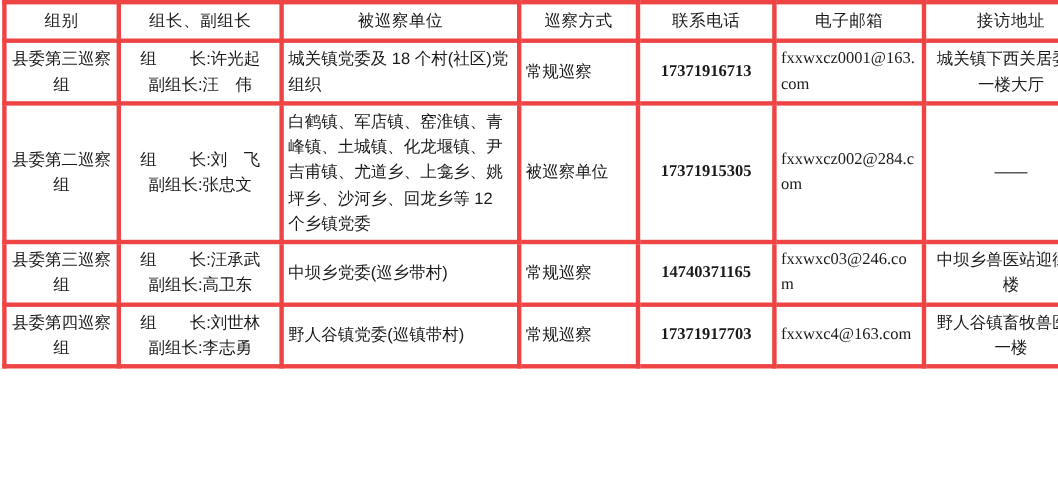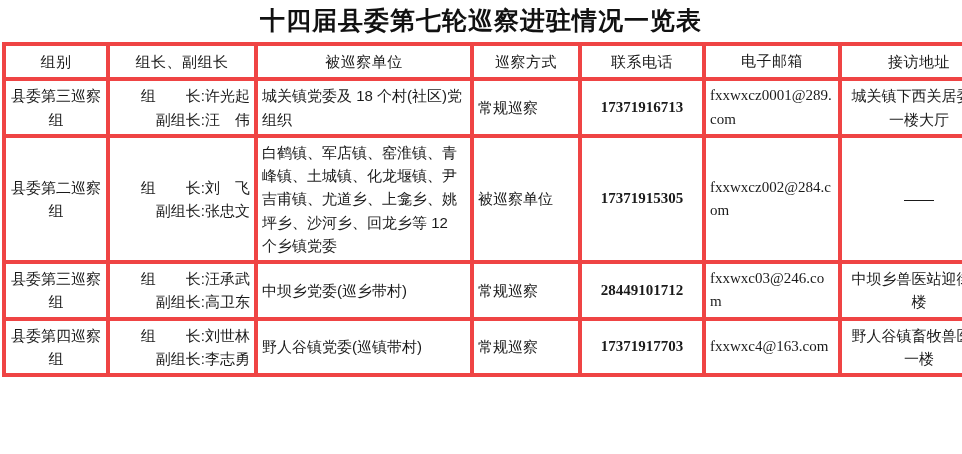--- a/index.html
+++ b/index.html
@@ -45,25 +45,25 @@
     color: #1a1a1a;
   }
   table.main th {
     text-align: center;
     font-weight: normal;
     font-size: 15px;
     padding: 4px 2px;
     letter-spacing: 0.5px;
   }
   .c-group { width: 96px; text-align: center; }
-  .c-leader { width: 140px; text-align: right; }
+  .c-leader { width: 140px; text-align: center; }
   .c-unit { width: 208px; text-align: left; margin-left: 28px; }
   .c-mode { width: 100px; }
   .c-phone { width: 116px; text-align: center; }
-  .c-mail { width: 128px; text-align: left; font-family: Liberation Serif, serif; }
+  .c-mail { width: 128px; text-align: left; }
   .c-addr { width: 150px; text-align: center; }
 
   .leader-line {
     white-space: nowrap;
   }
   .mail-cell {
     font-family: "Liberation Serif", serif;
     font-size: 15px;
     word-break: break-all;
     line-height: 1.5;
@@ -75,21 +75,20 @@
     white-space: nowrap;
   }
   .unit-cell { line-height: 1.65; }
   .addr-cell { line-height: 1.6; }
 </style>
 </head>
 <body>
 
 <div id="page">
 
-  <div class="title">十四届县委第七轮巡察进驻情况一览表</div>
 
   <table class="main">
     <thead>
       <tr>
         <th class="c-group">组别</th>
         <th class="c-leader">组长、副组长</th>
         <th class="c-unit">被巡察单位</th>
         <th class="c-mode">巡察方式</th>
         <th class="c-phone">联系电话</th>
         <th class="c-mail">电子邮箱</th>
@@ -100,21 +99,21 @@
 
       <tr>
         <td class="c-group group-cell">县委第三巡察组</td>
         <td class="c-leader">
           <div class="leader-line">组　　长:许光起</div>
           <div class="leader-line">副组长:汪　伟</div>
         </td>
         <td class="c-unit unit-cell">城关镇党委及 18 个村(社区)党组织</td>
         <td class="c-mode">常规巡察</td>
         <td class="c-phone phone-cell">17371916713</td>
-        <td class="c-mail mail-cell">fxxwxcz0001@289.com</td>
+        <td class="c-mail mail-cell">fxxwxcz0001@163.com</td>
         <td class="c-addr addr-cell">城关镇下西关居委会一楼大厅</td>
       </tr>
 
       <tr>
         <td class="c-group group-cell">县委第二巡察组</td>
         <td class="c-leader">
           <div class="leader-line">组　　长:刘　飞</div>
           <div class="leader-line">副组长:张忠文</div>
         </td>
         <td class="c-unit unit-cell">白鹤镇、军店镇、窑淮镇、青峰镇、土城镇、化龙堰镇、尹吉甫镇、尤道乡、上龛乡、姚坪乡、沙河乡、回龙乡等 12 个乡镇党委</td>
@@ -125,21 +124,21 @@
       </tr>
 
       <tr>
         <td class="c-group group-cell">县委第三巡察组</td>
         <td class="c-leader">
           <div class="leader-line">组　　长:汪承武</div>
           <div class="leader-line">副组长:高卫东</div>
         </td>
         <td class="c-unit unit-cell">中坝乡党委(巡乡带村)</td>
         <td class="c-mode">常规巡察</td>
-        <td class="c-phone phone-cell">28449101712</td>
+        <td class="c-phone phone-cell">14740371165</td>
         <td class="c-mail mail-cell">fxxwxc03@246.com</td>
         <td class="c-addr addr-cell">中坝乡兽医站迎街一楼</td>
       </tr>
 
       <tr>
         <td class="c-group group-cell">县委第四巡察组</td>
         <td class="c-leader">
           <div class="leader-line">组　　长:刘世林</div>
           <div class="leader-line">副组长:李志勇</div>
         </td>

